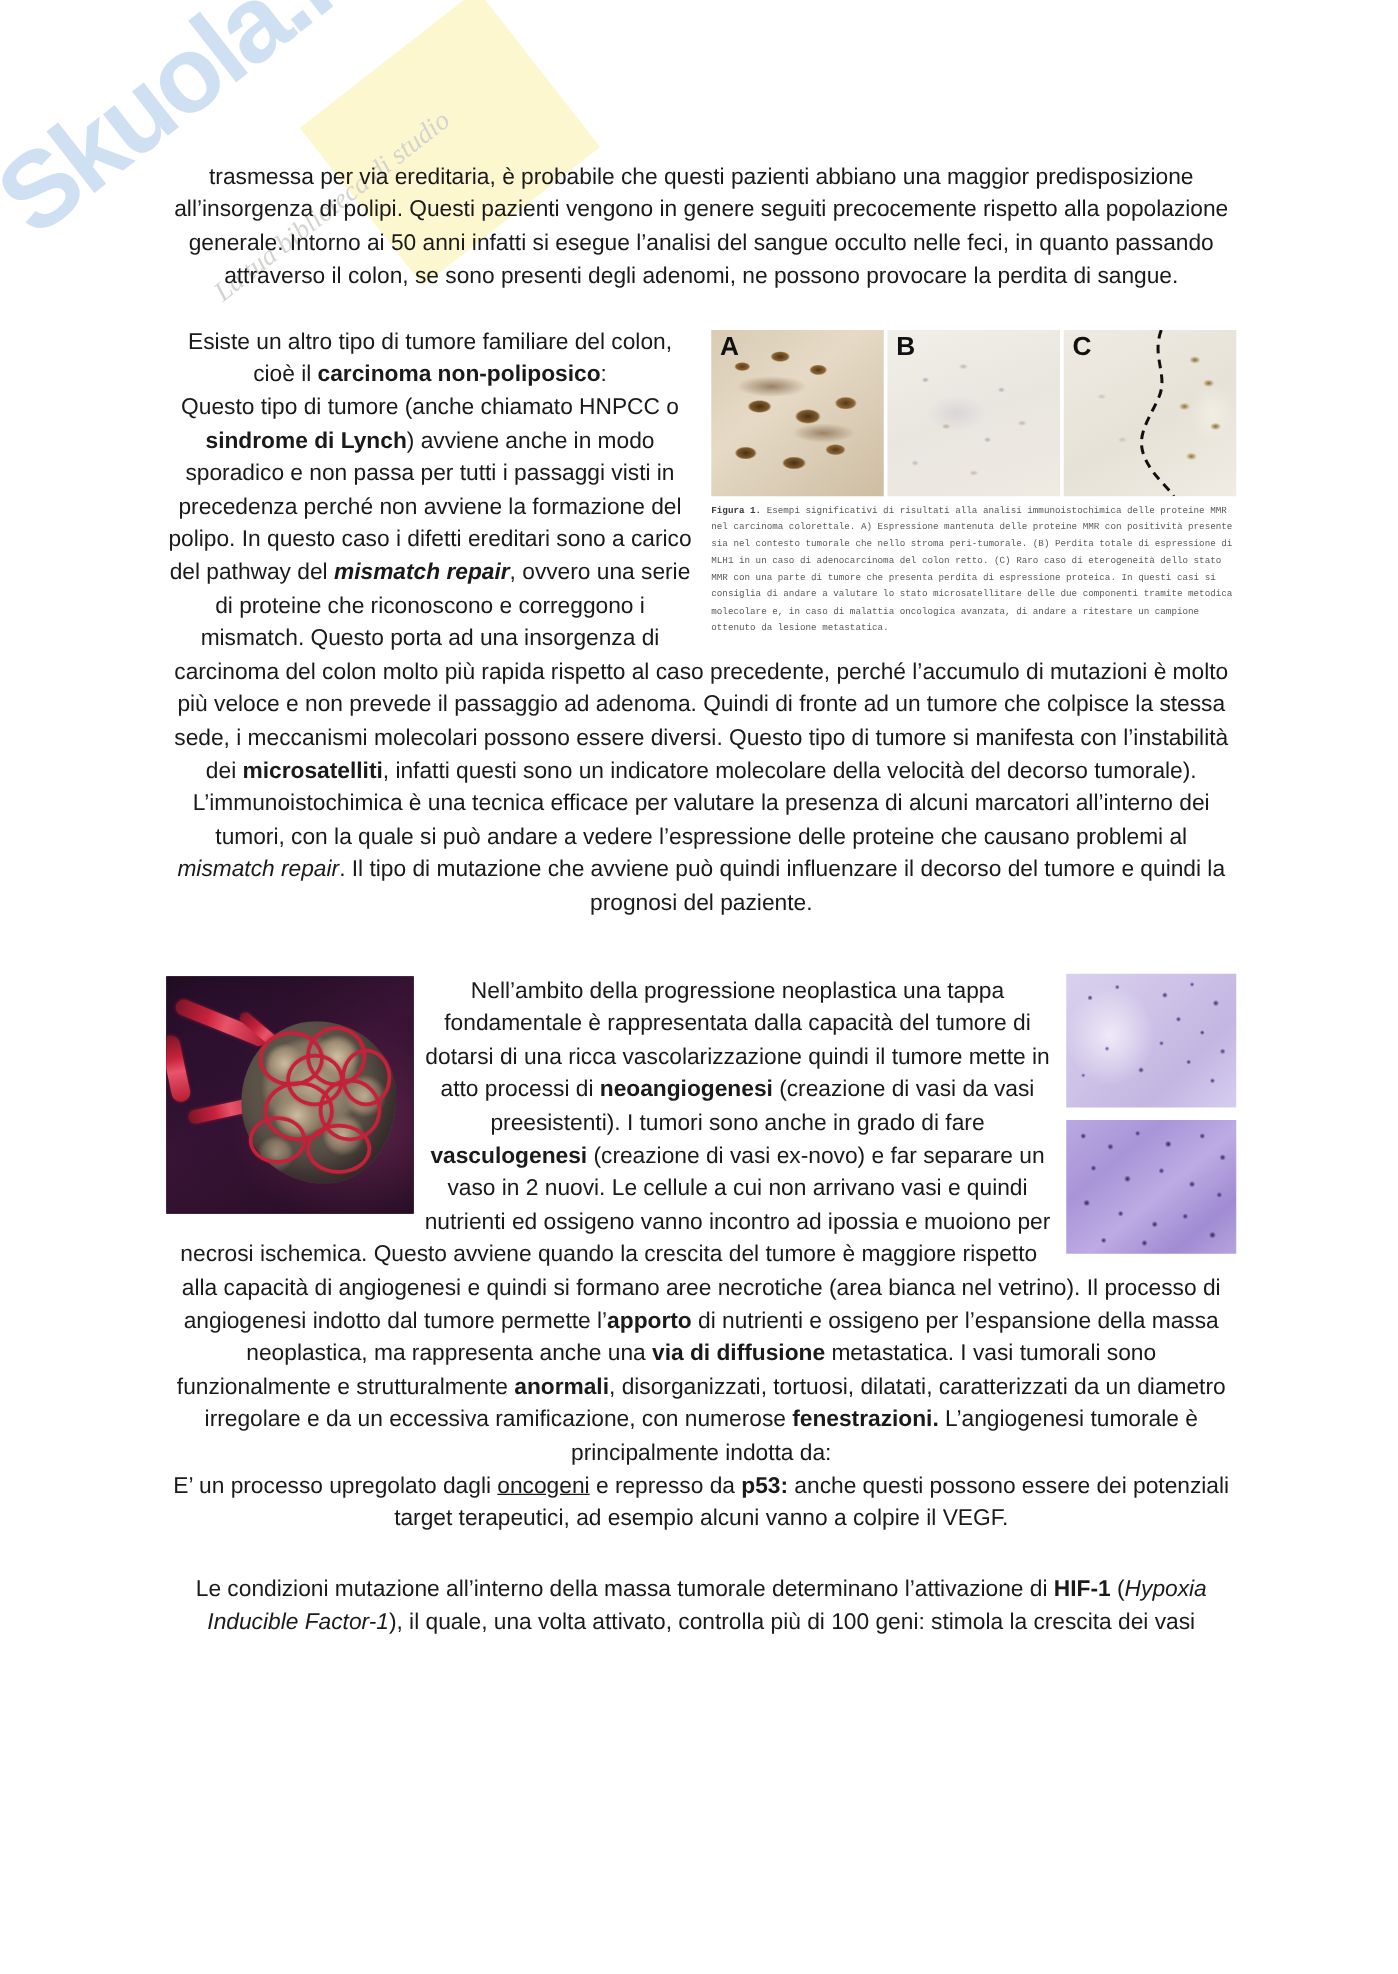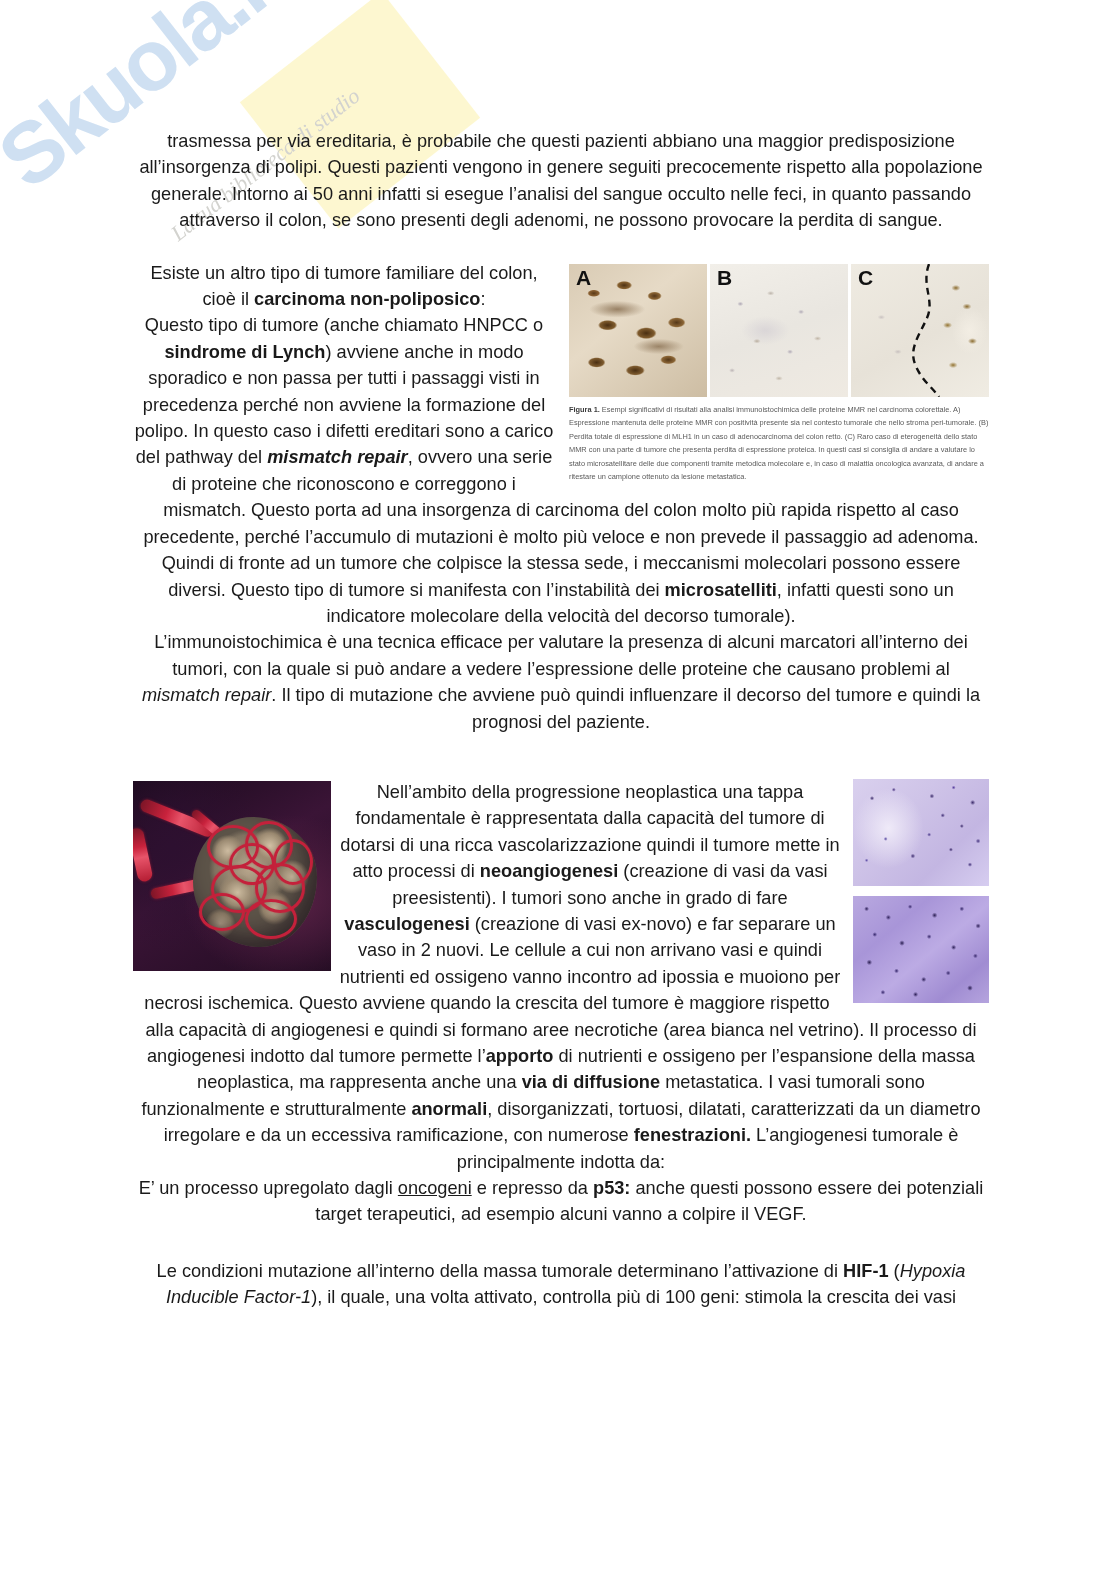--- a/index.html
+++ b/index.html
@@ -171,21 +171,21 @@
     inset: 0;
     z-index: 3;
   }
   .ihc-caption {
     width: 420px;
     margin-top: 6px;
     font-size: 7.4px;
     line-height: 13.5px;
     color: #5a5a5a;
     text-align: left;
-    font-family: Liberation Sans, sans-serif;
+    font-family: Liberation Mono, monospace;
     filter: blur(.22px);
   }
   .ihc-caption b { color: #3c3c3c; }
 
   
   .tumor-figure {
     float: left;
     width: 198px;
     height: 190px;
     margin: 2px 8px 2px 0;

